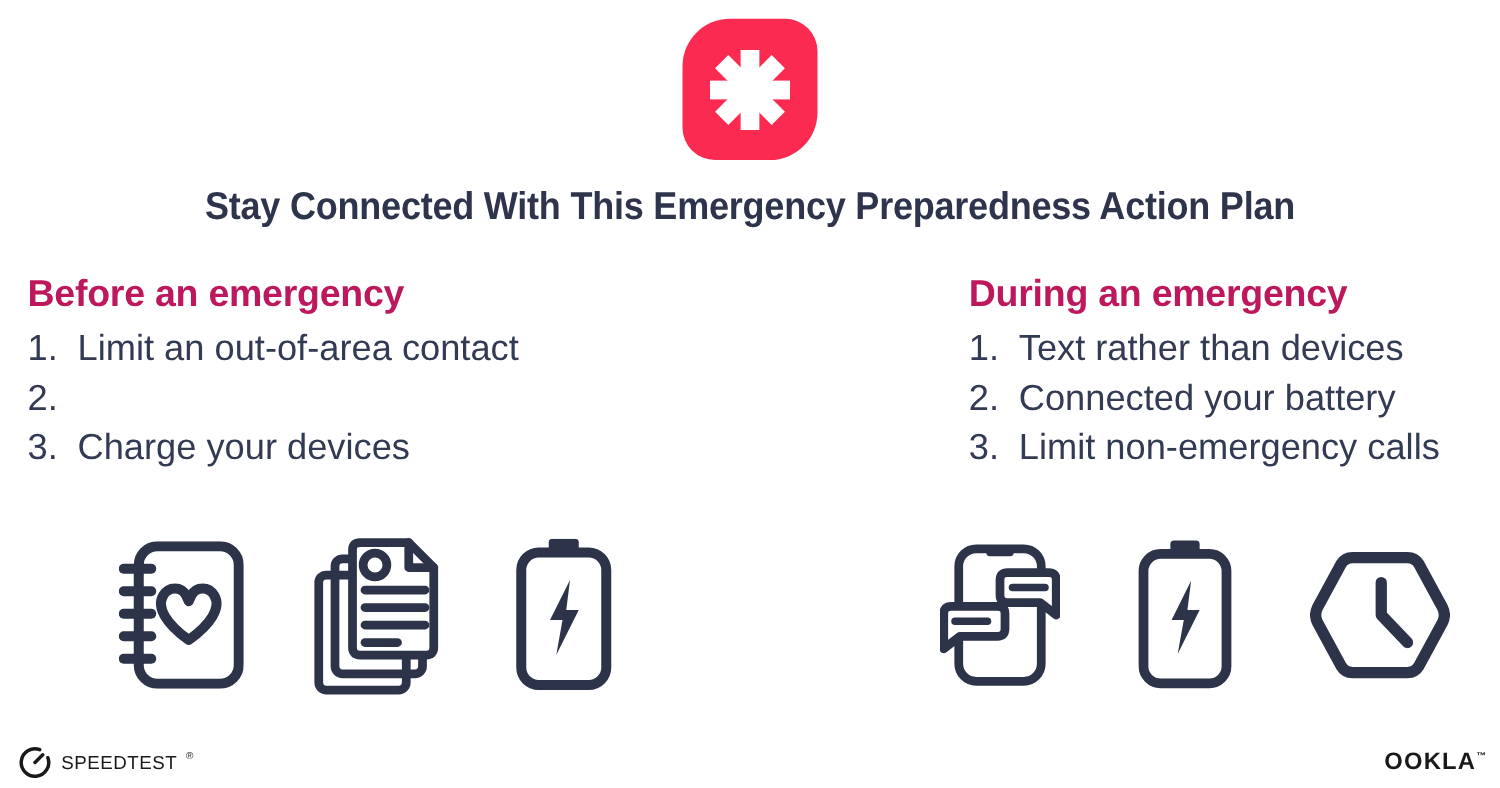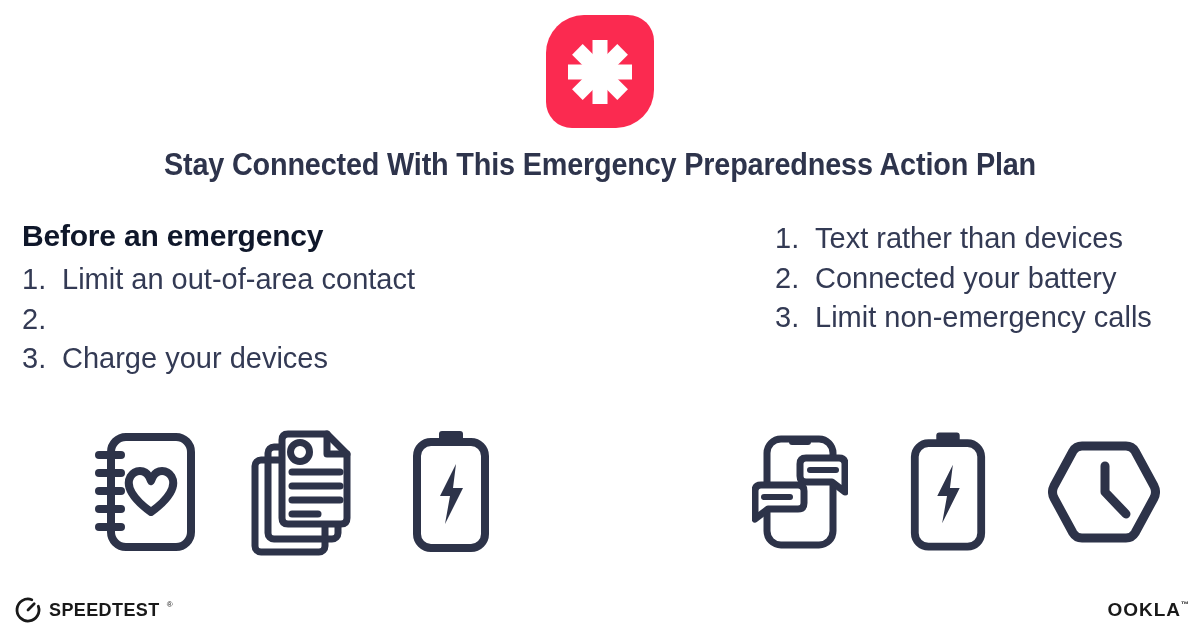--- a/index.html
+++ b/index.html
@@ -20,38 +20,38 @@
     position:absolute;top:147px;left:0;width:1200px;text-align:center;
     font-size:31px;font-weight:bold;letter-spacing:-0.2px;
     transform:scaleX(0.93);transform-origin:center;
     color:#2e344c;
   }
   
   .col{position:absolute;top:219px;}
   .col.left{left:22px;width:710px;}
   .col.right{left:775px;width:420px;}
   .col h2{
-    margin:0 0 7px 0;font-size:30px;font-weight:bold;color:#0f172a;
+    margin:0 0 7px 0;font-size:30px;font-weight:bold;color:#be185d;
     letter-spacing:-0.2px;
   }
   .item{display:flex;font-size:29px;line-height:39.5px;color:#333a54;}
   .item .num{width:40px;flex:0 0 40px;}
   
   .icons{position:absolute;display:flex;justify-content:space-between;align-items:center;}
   .icons.left{left:95px;top:423px;width:398px;height:138px;}
   .icons.right{left:752px;top:428px;width:408px;height:128px;}
   svg .st{stroke:#2d3349;fill:none;stroke-linecap:round;stroke-linejoin:round;}
   svg .fl{fill:#2d3349;stroke:none;}
   svg .wh{fill:#ffffff;stroke:#2d3349;stroke-linecap:round;stroke-linejoin:round;}
   
   .footer-left{
     position:absolute;left:14px;top:596px;display:flex;align-items:center;gap:7px;
     color:#191919;
   }
-  .footer-left .st-label{font-size:18px;font-weight:bold;letter-spacing:0.4px;}
+  .footer-left .st-label{font-size:15px;font-weight:normal;letter-spacing:0.4px;}
   .mark{font-size:8px;vertical-align:top;position:relative;top:-6px;color:#191919;}
   .footer-right{
     position:absolute;right:10px;top:599px;color:#191919;
     font-size:19px;font-weight:bold;letter-spacing:1px;
     display:flex;align-items:center;
   }
 </style>
 </head>
 <body>
 
@@ -77,20 +77,21 @@
   <div class="item">
     <span class="num">2.</span>
   </div>
   <div class="item">
     <span class="num">3.</span>
     <span>Charge your devices</span>
   </div>
 </div>
 
 <div class="col right">
+  <h2>During an emergency</h2>
   <div class="item">
     <span class="num">1.</span>
     <span>Text rather than devices</span>
   </div>
   <div class="item">
     <span class="num">2.</span>
     <span>Connected your battery</span>
   </div>
   <div class="item">
     <span class="num">3.</span>

